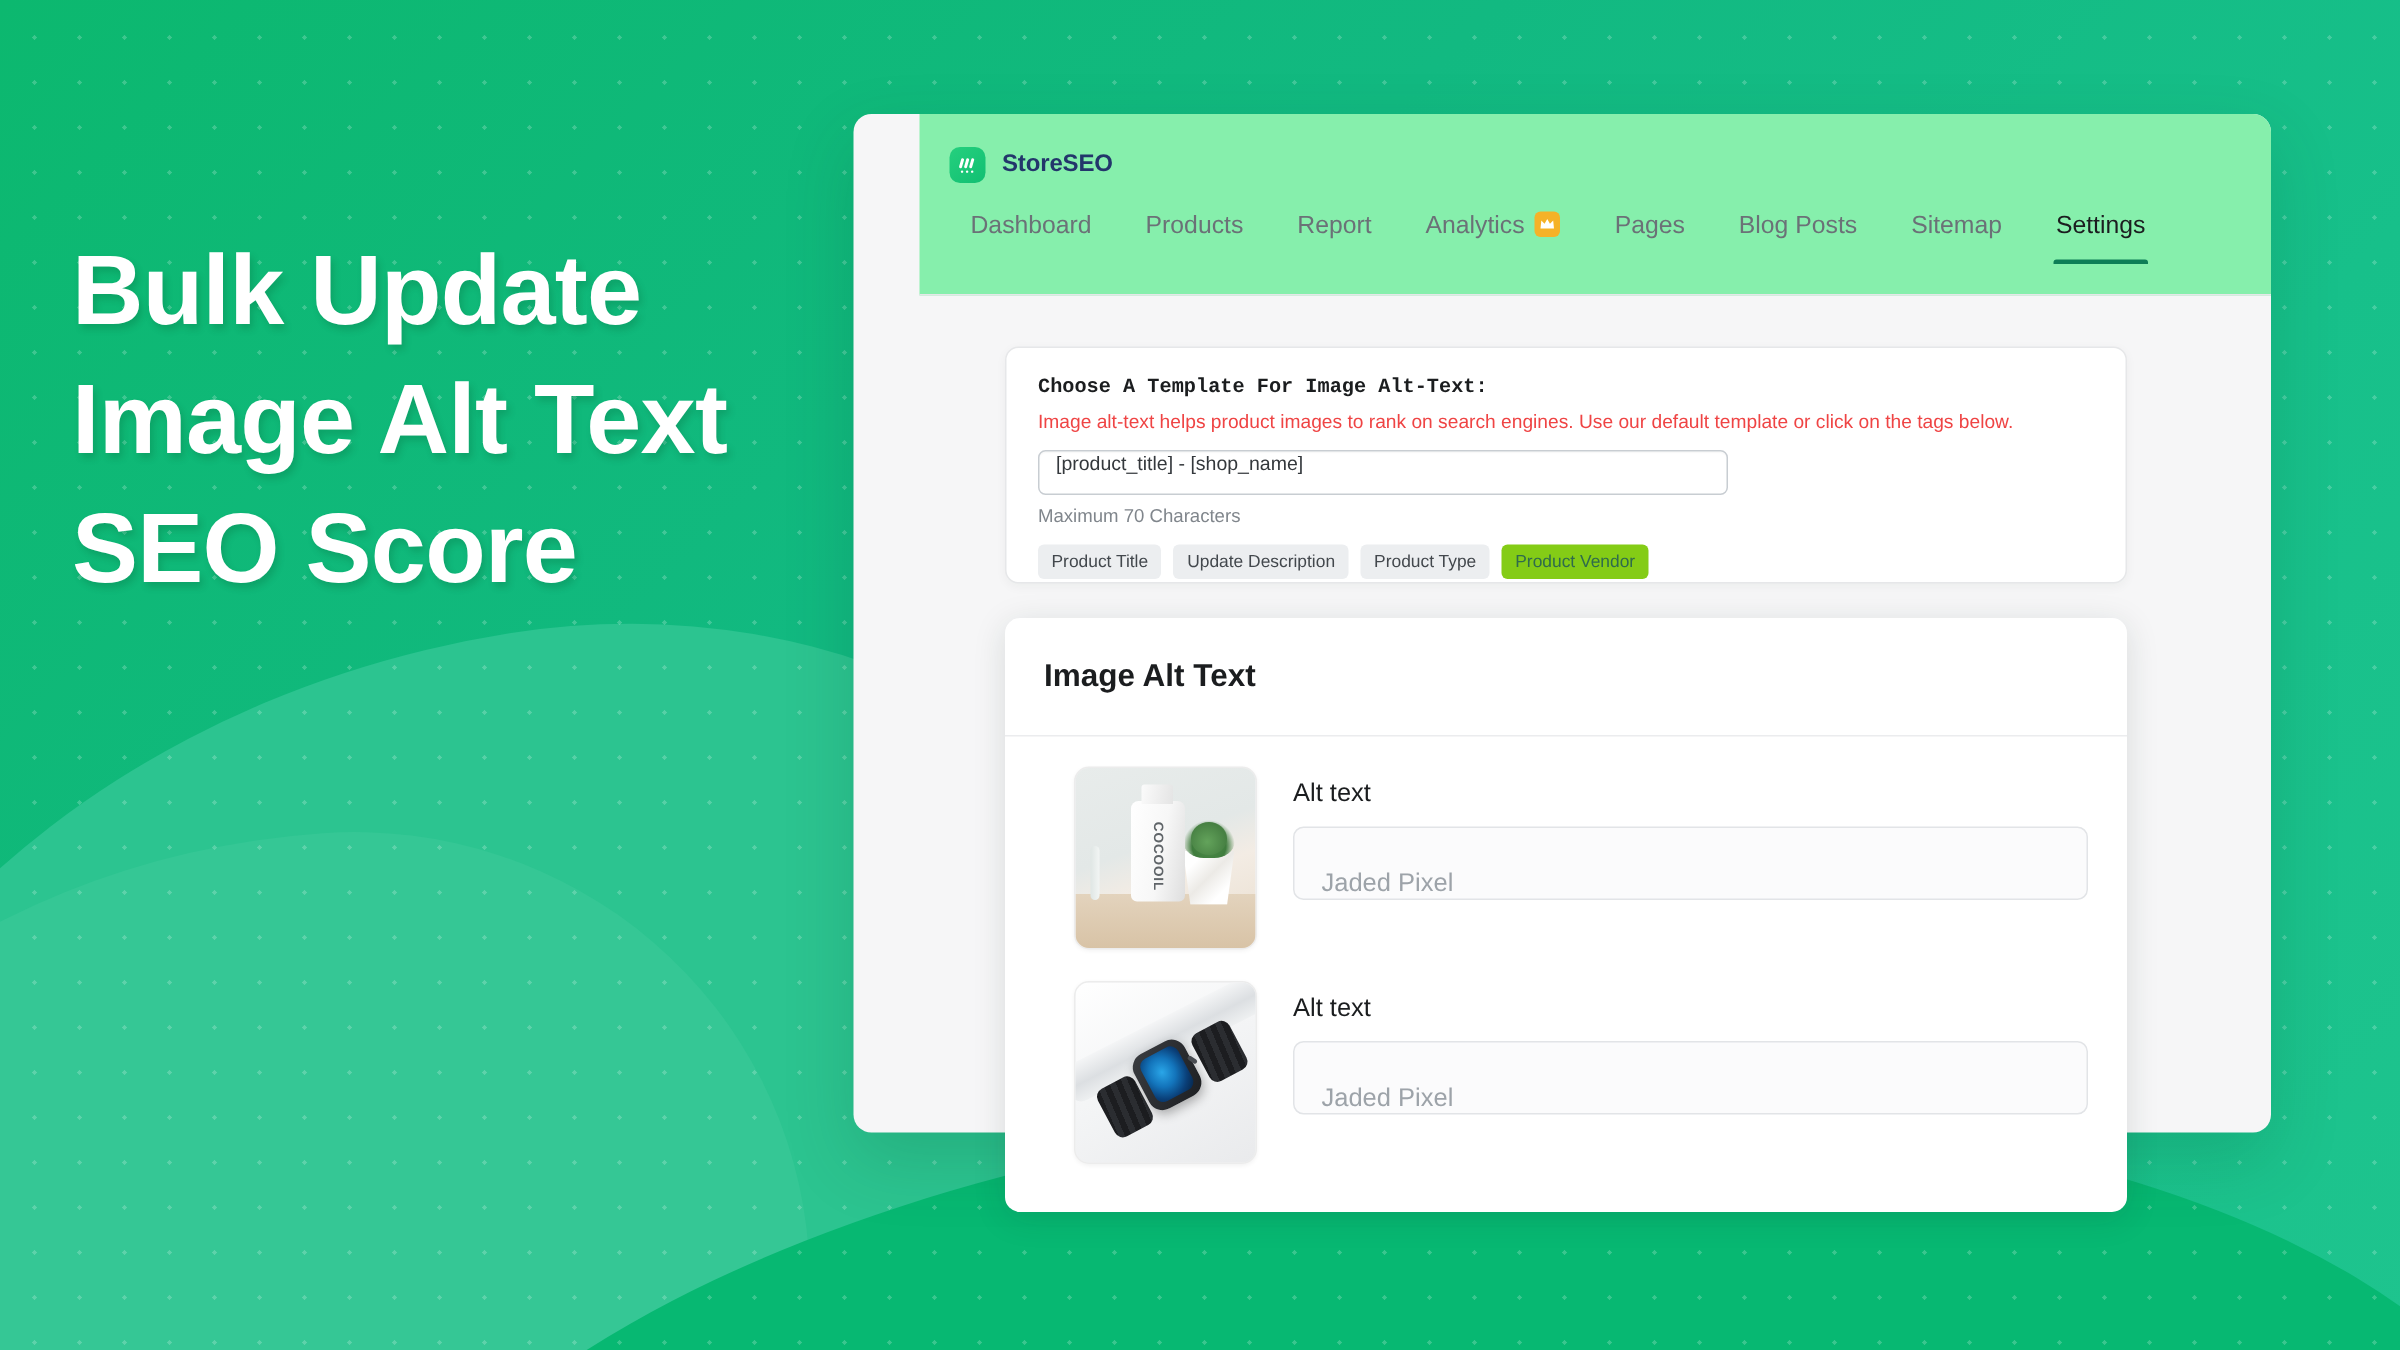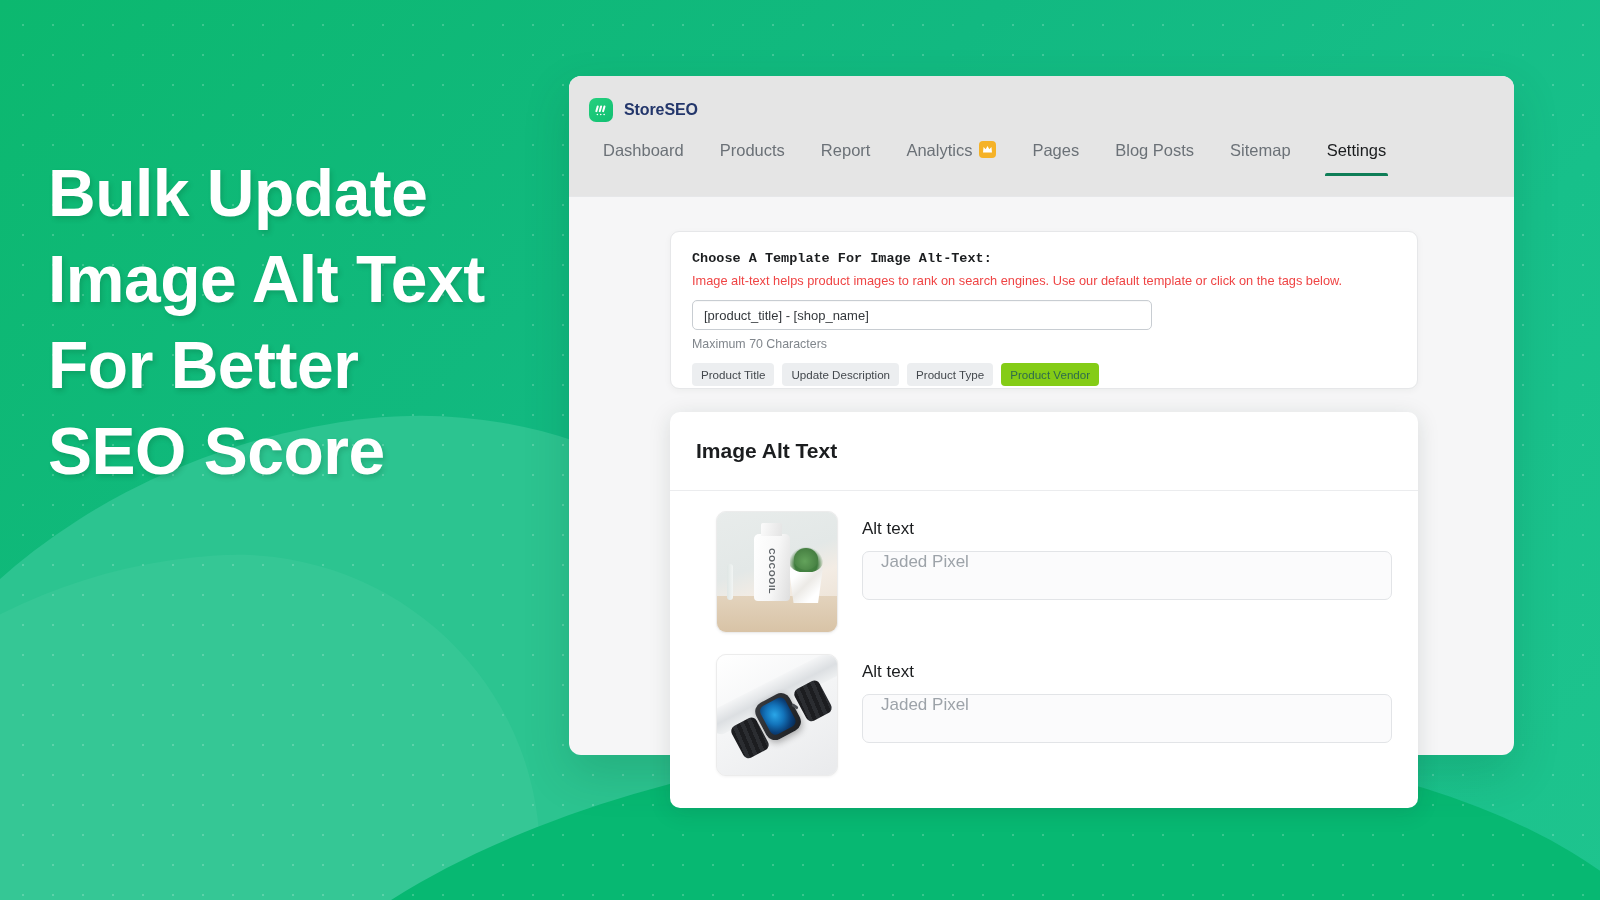--- a/index.html
+++ b/index.html
@@ -64,21 +64,21 @@
   #browser {
     position:absolute;
     left:569px; top:76px;
     width:945px; height:679px;
     background:#f6f6f7;
     border-radius:12px;
     box-shadow: 0 18px 46px rgba(0,70,40,0.17);
     z-index:5;
     overflow:hidden;
   }
-  .browser-head { padding:16px 0 0 0; background:#e5e5e5; }
+  .browser-head { padding:16px 0 0 0; background:#86efac;margin-left:44px; }
   .brand-row { display:flex; align-items:center; gap:11px; padding-left:20px; height:36px;}
   .brand-logo {
     width:24px; height:24px; border-radius:7px;
     background:linear-gradient(140deg,#25d07e,#11bf72);
     display:flex; align-items:center; justify-content:center;
     flex:0 0 auto;
   }
   .brand-name { color:#23366b; font-size:16px; font-weight:bold; letter-spacing:-0.1px; }
 
   .nav-row {
@@ -121,21 +121,21 @@
     padding:19px 21px 0 21px;
   }
   .tpl-title { font-size:13.5px; font-weight:bold; color:#1b1d1f;font-family:Liberation Mono, monospace; }
   .tpl-desc { font-size:12.8px; color:#ef4444; margin-top:7px; }
   .tpl-input {
     margin-top:12px;
     width:460px; height:30px;
     background:#fff;
     border:1px solid #c8cdd2;
     border-radius:5px;
-    display:flex; align-items:center;
+    display:flex; align-items:flex-start;
     padding:0 11px;
     font-size:13px; color:#34383c;
     box-shadow:0 1px 1px rgba(0,0,0,0.03) inset;
   }
   .tpl-max { font-size:12.4px; color:#80868c; margin-top:7px; }
   .tag-row { display:flex; gap:8px; margin-top:12px; }
   .tag {
     font-size:11.6px; color:#43484d;
     background:#eceef0;
     padding:5px 9px; border-radius:4px;
@@ -174,21 +174,21 @@
     box-shadow:0 1px 3px rgba(0,0,0,0.05);
   }
   .alt-fields { flex:1; padding-top:8px; }
   .alt-label { font-size:17px; color:#1b1d1f; }
   .alt-input {
     margin-top:12px;
     height:49px;
     background:#fbfbfc;
     border:1px solid #e2e4e7;
     border-radius:7px;
-    display:flex; align-items:flex-start;
+    display:flex; align-items:flex-end;
     padding:0 18px;
     font-size:17px; color:#9da3a9;
   }
 
   
   .img-cocooil { position:absolute; inset:0; background:linear-gradient(160deg,#e8eceb 0%,#e3e8e7 42%,#f3ece4 60%,#e9ddcd 100%); }
   .cc-table { position:absolute; left:0; right:0; bottom:0; height:30%; background:linear-gradient(180deg,#e3d3bd,#d8c3a6); }
   .cc-bottle {
     position:absolute; left:31%; bottom:26%;
     width:30%; height:56%;
@@ -280,21 +280,20 @@
   <div class="bg-base"></div>
   <div class="bg-wave-light"></div>
   <div class="bg-wave-light2"></div>
   <div class="bg-wave-dark"></div>
   <div class="bg-dots"></div>
 </div>
 
 <div id="headline">
   <div class="line">Bulk Update</div>
   <div class="line">Image Alt Text</div>
-  <div class="line">For Better</div>
   <div class="line">SEO Score</div>
 </div>
 
 <div id="browser">
   <div class="browser-head">
 
     <div class="brand-row">
       <div class="brand-logo">
         <svg width="15" height="15" viewBox="0 0 16 16" aria-hidden="true">
           <g fill="#ffffff">

